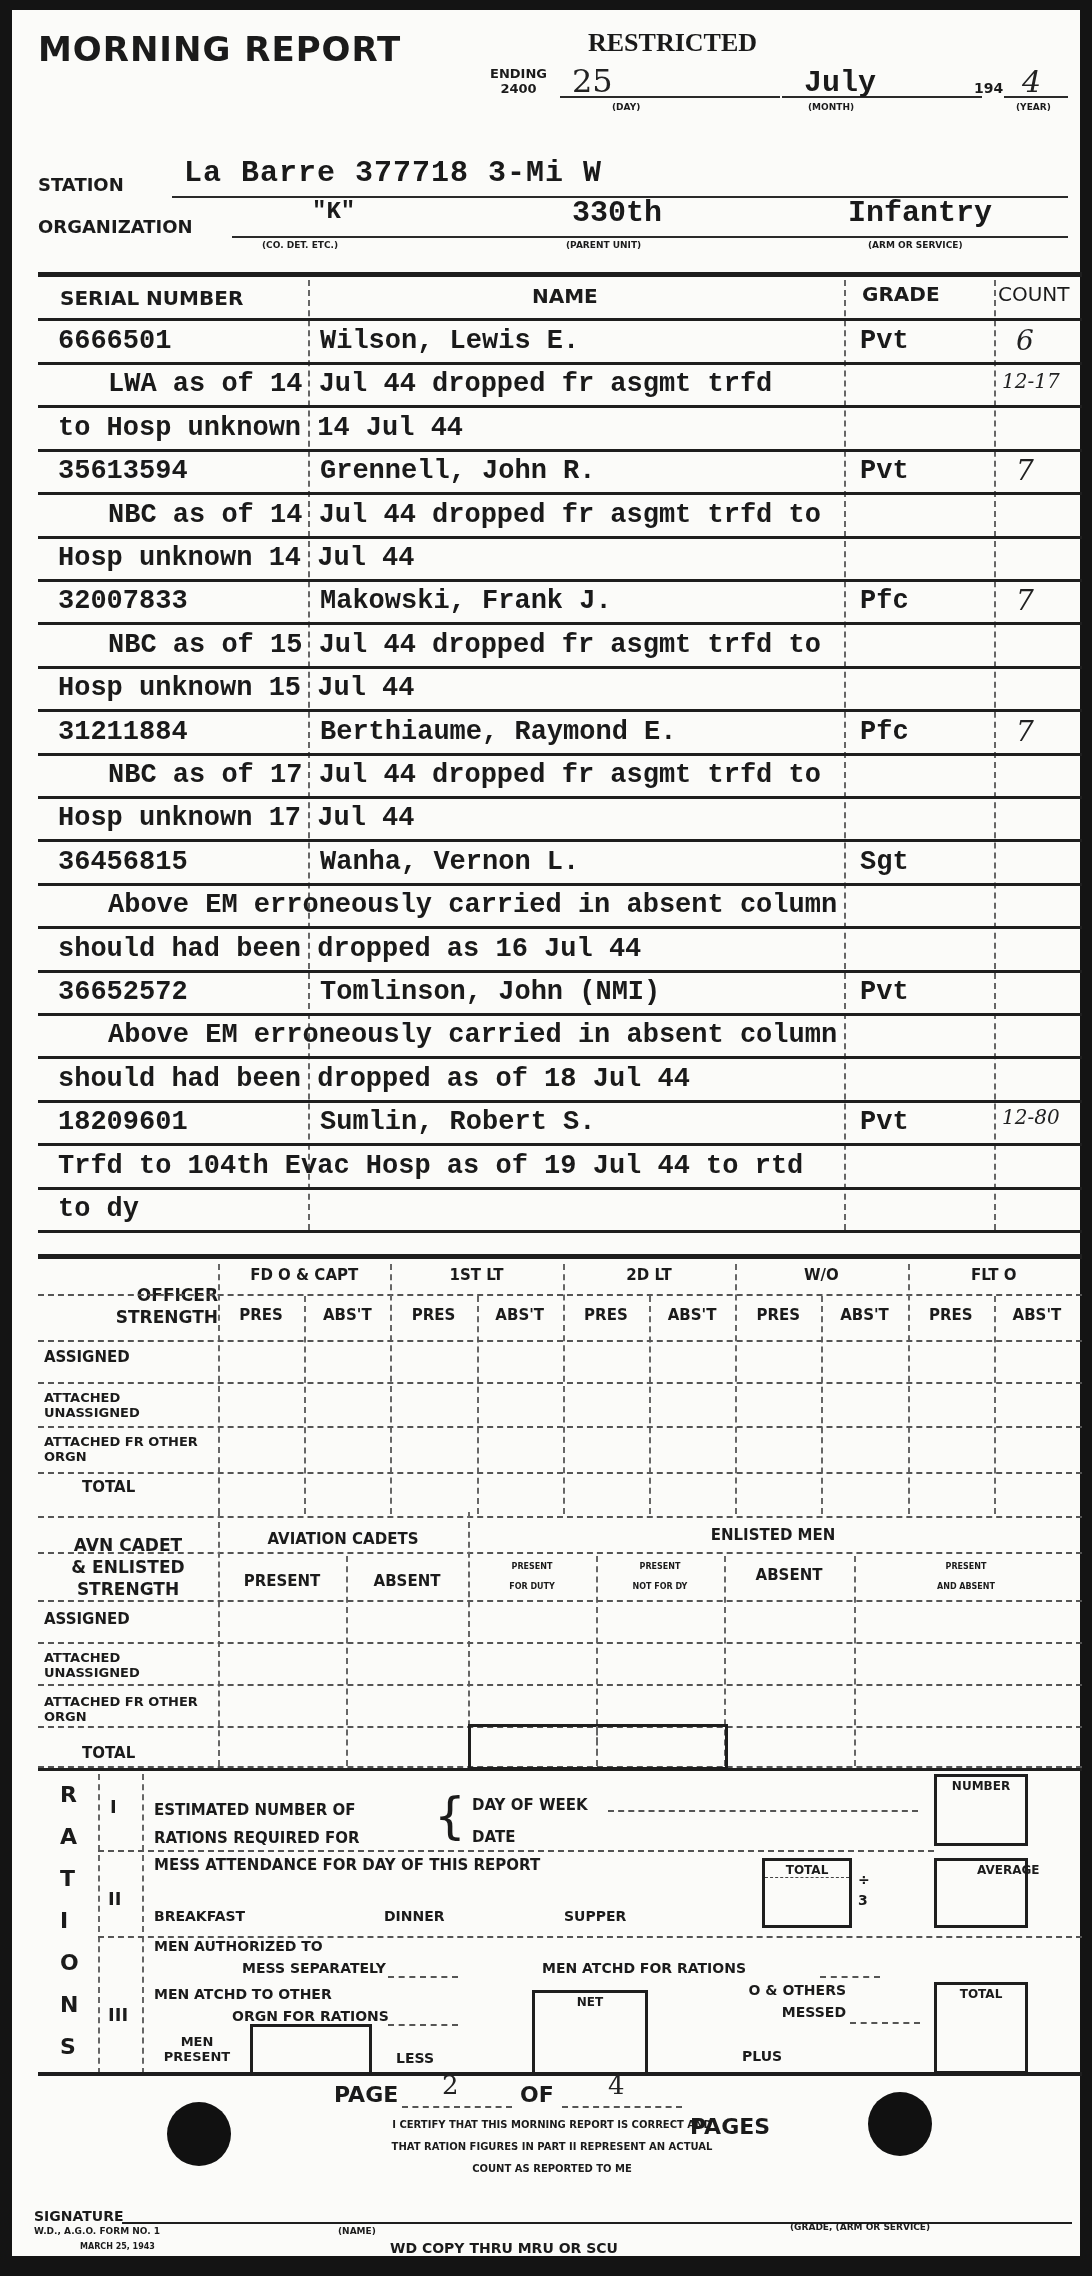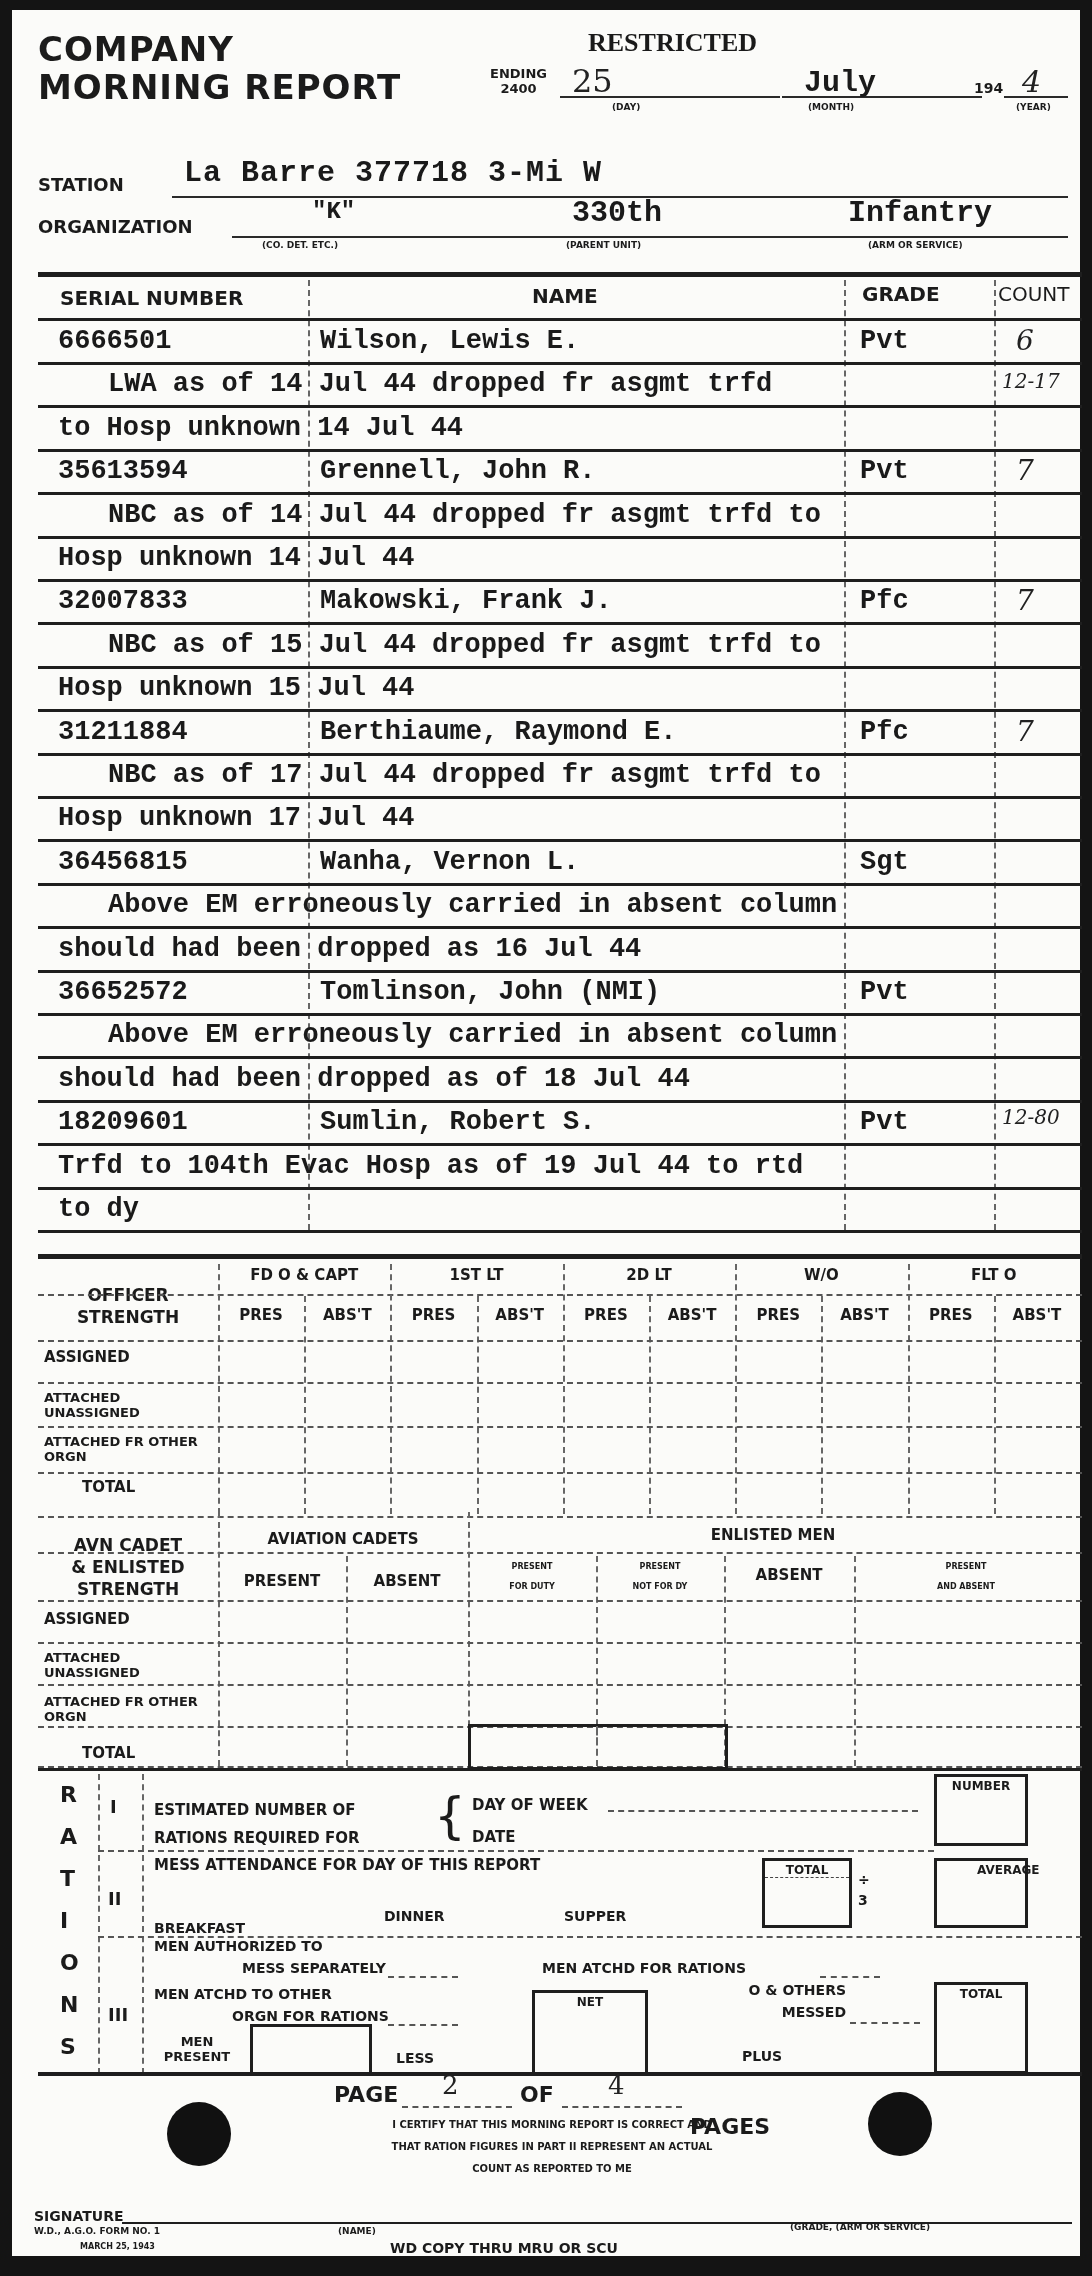--- a/index.html
+++ b/index.html
@@ -17,21 +17,20 @@
   .hand { font-family:"DejaVu Serif", serif; font-style:italic; color:#222; }
   .hole { position:absolute; width:64px; height:64px; border-radius:50%; background:#111; }
   .center { text-align:center; }
 </style>
 </head>
 <body>
 
 <div class="sheet">
 
   <div class="abs form" style="left:26px;top:20px;font-size:34px;line-height:38px;letter-spacing:1px;">
-    <div>COMPANY</div>
     <div>MORNING REPORT</div>
   </div>
 
   <div class="abs type" style="left:576px;top:18px;font-size:26px;font-family:'Liberation Serif',serif;">RESTRICTED</div>
 
   <div class="abs form" style="left:478px;top:56px;font-size:13px;line-height:15px;text-align:center;">
     <div>ENDING</div>
     <div>2400</div>
   </div>
   <div class="hline thin" style="left:548px;top:86px;width:220px;"></div>
@@ -154,21 +153,21 @@
       <div class="abs" style="left: 0px; top: 1137px; width: 1068px; height: 42px;">
         <span class="abs type" style="left: 46px; top: 4px; font-size: 27px; white-space: nowrap;">Trfd to 104th Evac Hosp as of 19 Jul 44 to rtd</span>
       </div>
       <div class="abs" style="left: 0px; top: 1180px; width: 1068px; height: 42px;">
         <span class="abs type" style="left: 46px; top: 4px; font-size: 27px; white-space: nowrap;">to dy</span>
       </div>
     </div>
 
   <div class="hline" style="left:26px;top:1244px;width:1044px;height:5px;"></div>
   <div>
-    <div class="abs form center" style="left:26px;top:1274px;width:180px;font-size:17px;line-height:22px;">
+    <div class="abs form center" style="left:26px;top:1274px;width:180px;font-size:17px;line-height:22px;text-align:right;">
       <div>OFFICER</div>
       <div>STRENGTH</div>
     </div>
     <div id="officer-grid">
         <div class="abs form center" style="left: 206px; top: 1256px; width: 172.4px; font-size: 15px;">FD O &amp; CAPT</div>
         <div class="abs form center" style="left: 378.4px; top: 1256px; width: 172.4px; font-size: 15px;">1ST LT</div>
         <div class="abs form center" style="left: 550.8px; top: 1256px; width: 172.4px; font-size: 15px;">2D LT</div>
         <div class="abs form center" style="left: 723.2px; top: 1256px; width: 172.4px; font-size: 15px;">W/O</div>
         <div class="abs form center" style="left: 895.6px; top: 1256px; width: 172.4px; font-size: 15px;">FLT O</div>
         <div class="hline dot" style="left: 26px; top: 1284px; width: 1044px;"></div>
@@ -265,21 +264,21 @@
   <div class="abs form" style="left:460px;top:1786px;font-size:15px;">DAY OF WEEK</div>
   <div class="hline dot" style="left:596px;top:1800px;width:310px;"></div>
   <div class="abs form" style="left:460px;top:1818px;font-size:15px;">DATE</div>
   <div class="box" style="left:922px;top:1764px;width:88px;height:66px;">
     <div class="form center" style="font-size:12px;padding-top:2px;">NUMBER</div>
   </div>
   <div class="hline dot" style="left:86px;top:1840px;width:836px;"></div>
 
   <div class="abs form" style="left:96px;top:1878px;font-size:18px;">II</div>
   <div class="abs form" style="left:142px;top:1846px;font-size:15px;">MESS ATTENDANCE FOR DAY OF THIS REPORT</div>
-  <div class="abs form" style="left:142px;top:1898px;font-size:14px;margin-top:12px;">BREAKFAST</div>
+  <div class="abs form" style="left:142px;top:1898px;font-size:14px;">BREAKFAST</div>
   <div class="abs form" style="left:372px;top:1898px;font-size:14px;">DINNER</div>
   <div class="abs form" style="left:552px;top:1898px;font-size:14px;">SUPPER</div>
   <div class="box" style="left:750px;top:1848px;width:84px;height:64px;">
     <div class="form center" style="font-size:12px;padding-top:2px;border-bottom:1px dashed #444;">TOTAL</div>
   </div>
   <div class="abs form" style="left:846px;top:1860px;font-size:14px;width:14px;line-height:20px;">÷ 3</div>
   <div class="box" style="left:922px;top:1848px;width:88px;height:64px;">
     <div class="form center" style="font-size:12px;padding-top:2px;padding-left:40px;">AVERAGE</div>
   </div>
   <div class="hline dot" style="left:86px;top:1926px;width:984px;"></div>

